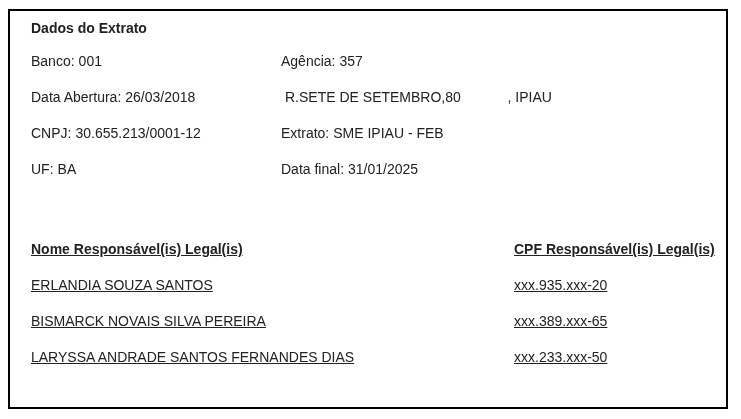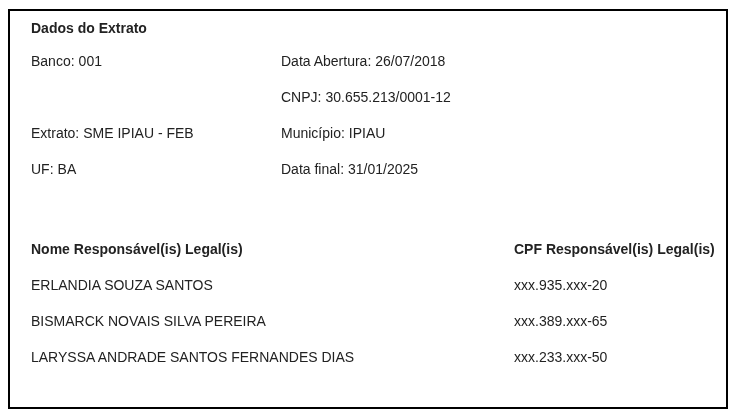--- a/index.html
+++ b/index.html
@@ -35,20 +35,21 @@
   .cell {
     display: flex;
     align-items: center;
     white-space: nowrap;
     overflow: hidden;
   }
   .lbl { white-space: pre; }
   .val { white-space: pre; margin-left: 4px; }
   .resp-section {
     margin-top: 44px;
+    text-decoration: underline;
   }
   .resp-grid {
     display: grid;
     grid-template-columns: 483px 1fr;
     grid-auto-rows: 36px;
   }
   .resp-header {
     font-weight: 700;
   }
 </style>
@@ -58,36 +59,37 @@
 <div class="panel">
 
   <div class="panel-title">Dados do Extrato</div>
 
   <div class="info-grid">
     <div class="cell">
       <span class="lbl">Banco:</span>
       <span class="val">001</span>
     </div>
     <div class="cell">
-      <span class="lbl">Data Abertura:</span>
-      <span class="val">26/07/2018</span>
+      <span class="lbl">Agência:</span>
+      <span class="val">357</span>
     </div>
     <div class="cell">
+      <span class="lbl">Data Abertura:</span>
+      <span class="val">26/03/2018</span>
+    </div>
+    <div class="cell">
+      <span class="val">R.SETE DE SETEMBRO,80            , IPIAU</span>
     </div>
     <div class="cell">
       <span class="lbl">CNPJ:</span>
       <span class="val">30.655.213/0001-12</span>
     </div>
     <div class="cell">
       <span class="lbl">Extrato:</span>
       <span class="val">SME IPIAU - FEB</span>
-    </div>
-    <div class="cell">
-      <span class="lbl">Município:</span>
-      <span class="val">IPIAU</span>
     </div>
     <div class="cell">
       <span class="lbl">UF:</span>
       <span class="val">BA</span>
     </div>
     <div class="cell">
       <span class="lbl">Data final:</span>
       <span class="val">31/01/2025</span>
     </div>
   </div>

